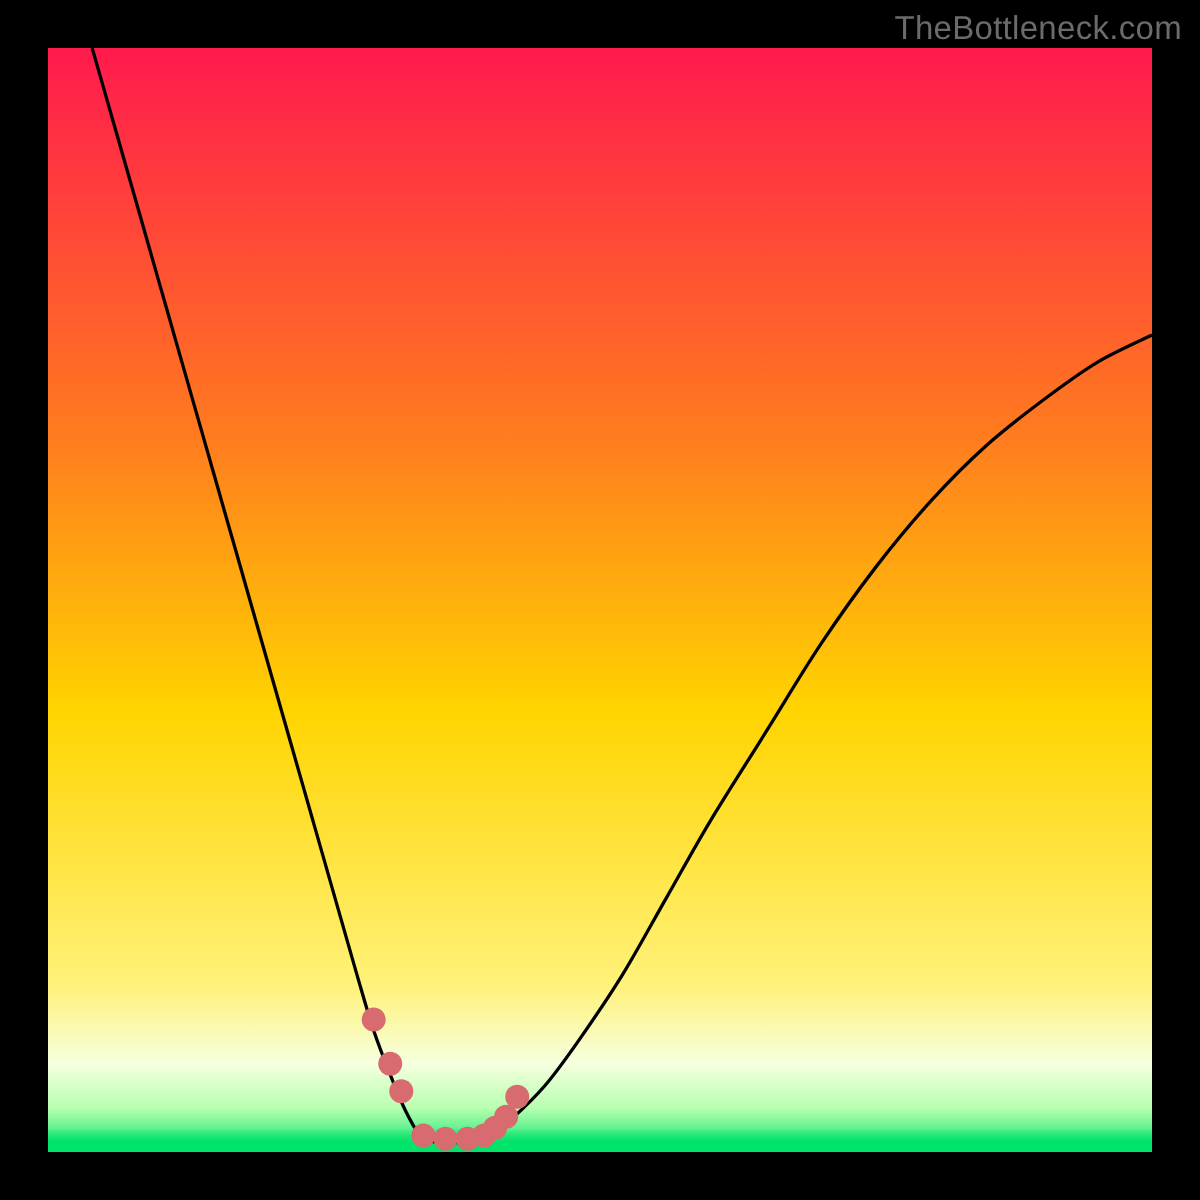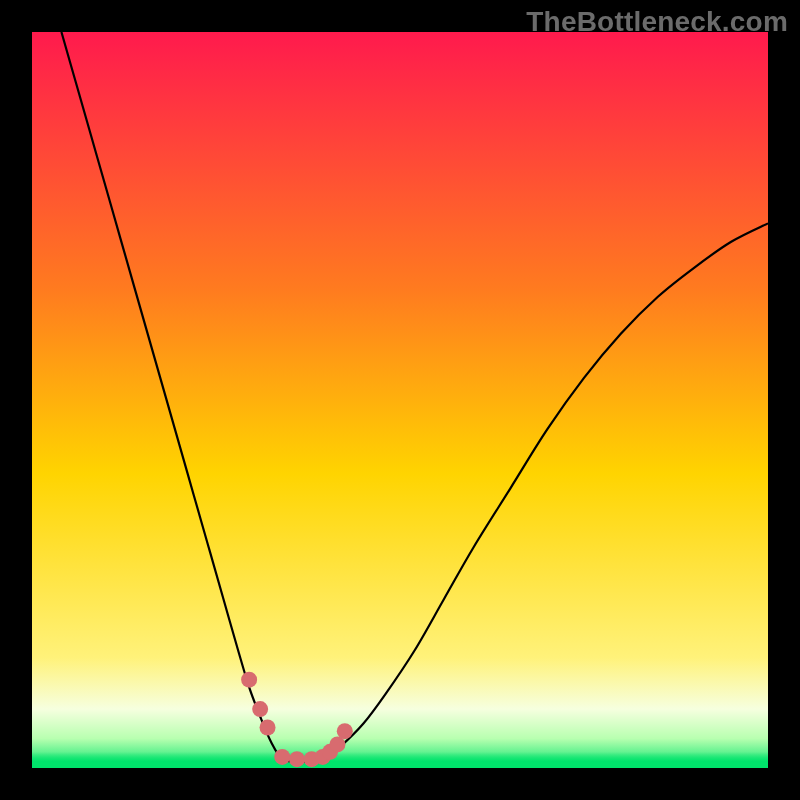--- a/index.html
+++ b/index.html
@@ -29,22 +29,22 @@
     position: absolute;
     left: 0;
     bottom: 0;
     width: 100%;
     height: 16px;
   }
   .watermark {
     position: absolute;
     top: 6px;
     right: 12px;
-    font-size: 28px;
-    font-weight: 700;
+    font-size: 22px;
+    font-weight: 400;
     color: #6b6b6b;
     letter-spacing: 0.2px;
   }
   svg.curve-layer {
     position: absolute;
     left: 0;
     top: 0;
     width: 100%;
     height: 100%;
     overflow: visible;

